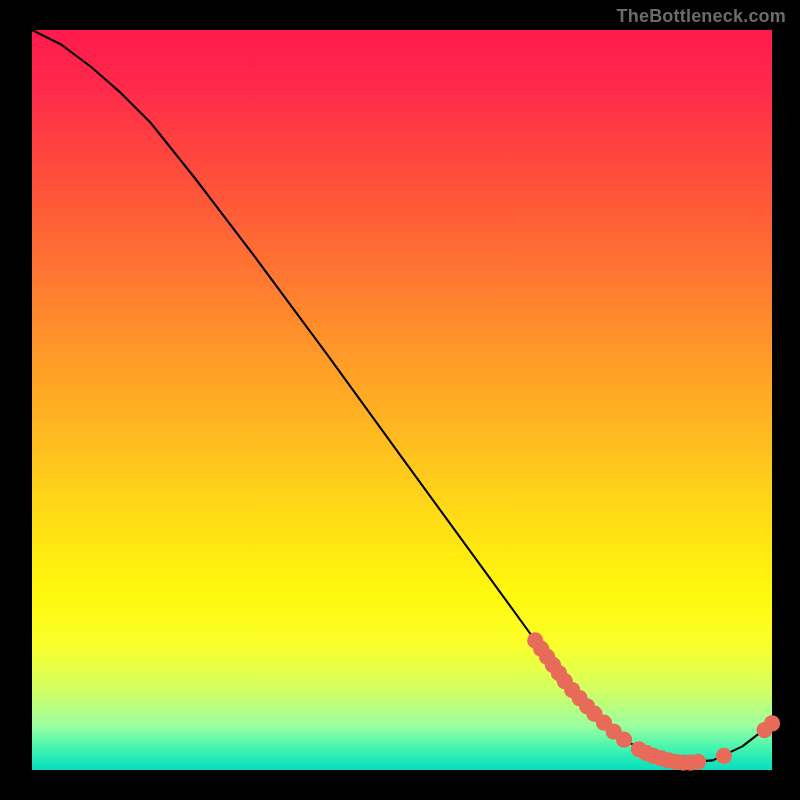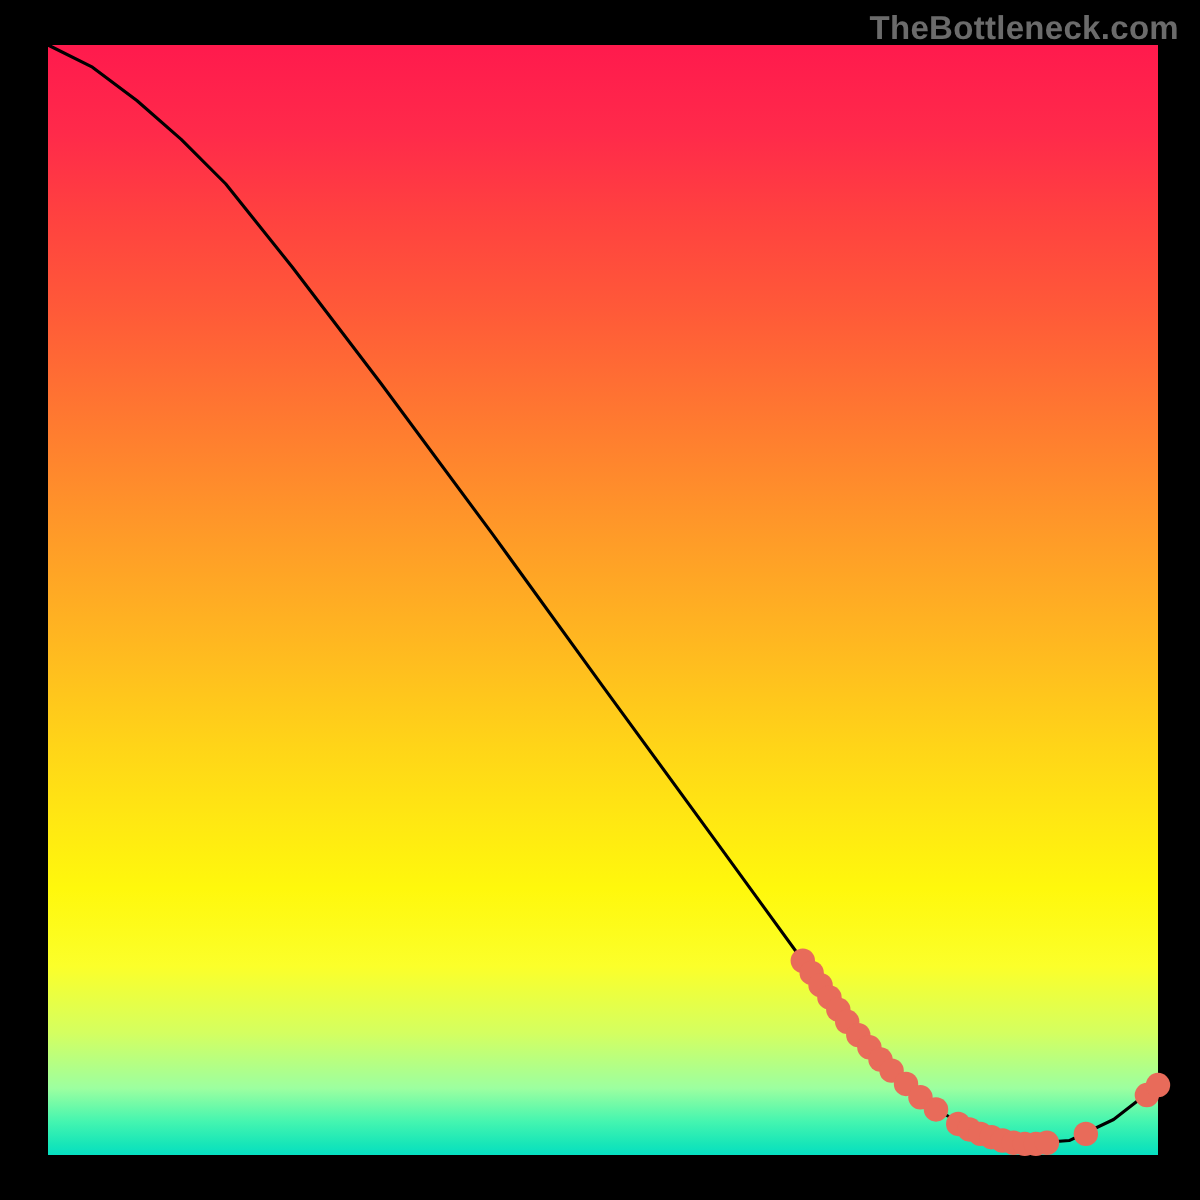--- a/index.html
+++ b/index.html
@@ -8,21 +8,21 @@
     height: 800px;
     background: #000;
     position: relative;
     font-family: Arial, Helvetica, sans-serif;
     overflow: hidden;
   }
   .watermark {
     position: absolute;
     top: 6px;
     right: 14px;
-    font-size: 22px;
+    font-size: 18px;
     font-weight: 600;
     color: #6b6b6b;
     letter-spacing: 0.2px;
     z-index: 10;
   }
   .plot-area {
     position: absolute;
     left: 32px;
     top: 30px;
     width: 740px;

